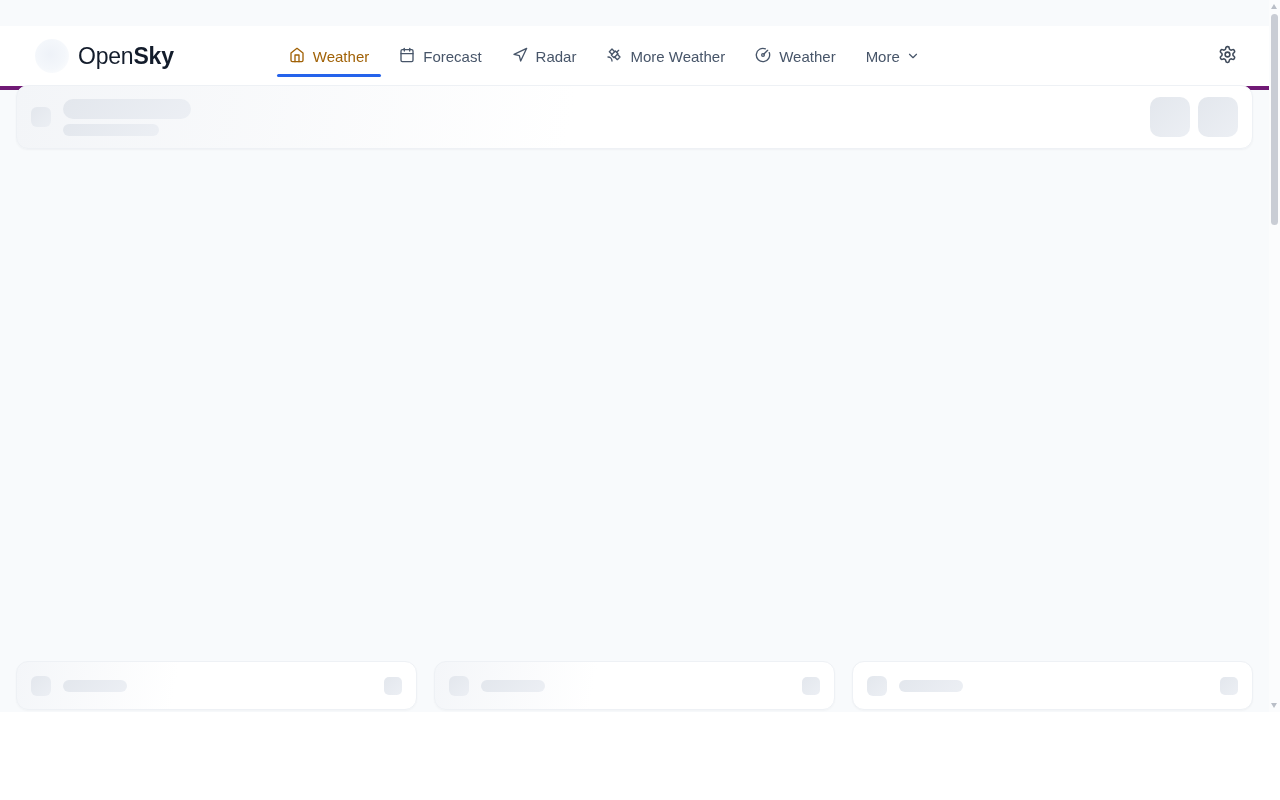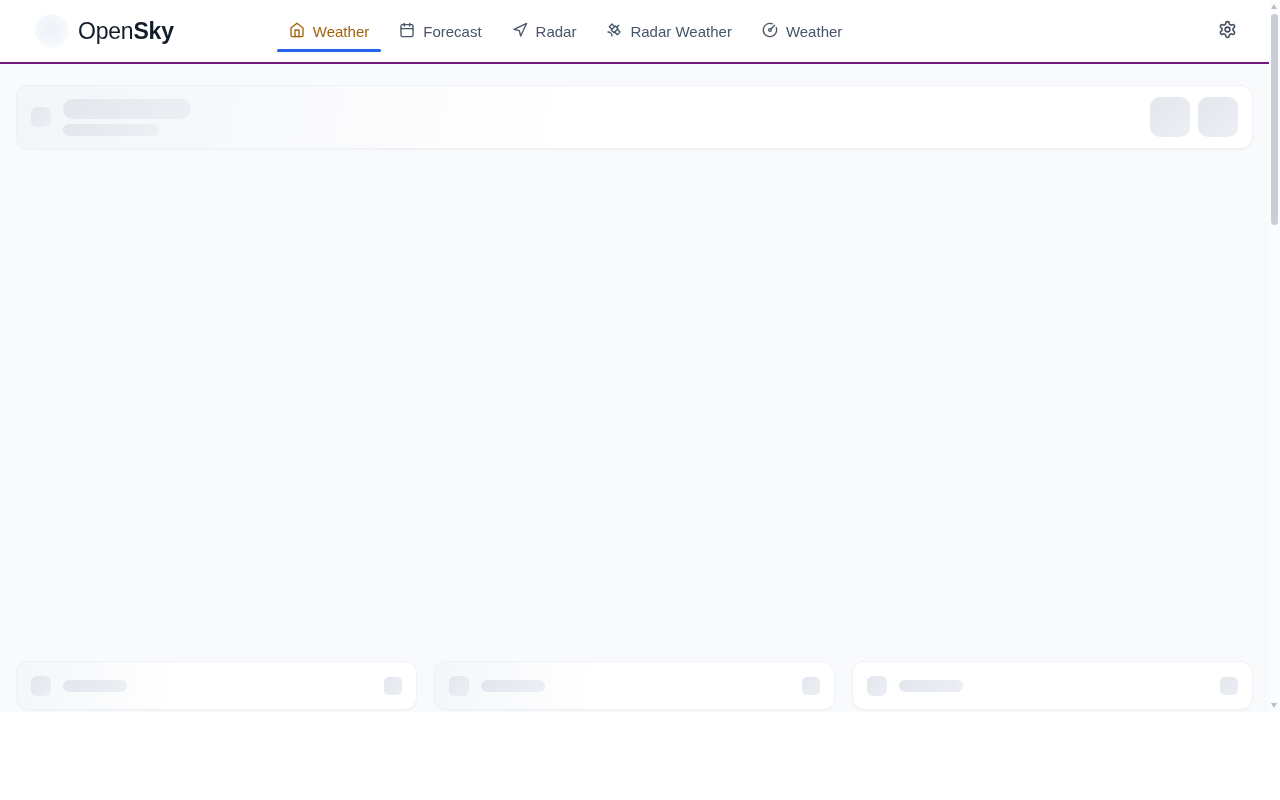--- a/index.html
+++ b/index.html
@@ -3,21 +3,21 @@
 <meta charset="utf-8">
 <style>
   * { margin:0; padding:0; box-sizing:border-box; }
   html,body { width:1280px; height:800px; background:#ffffff;
     font-family:"Liberation Sans","DejaVu Sans",sans-serif; overflow:hidden; }
 
   .app { position:relative; width:1280px; height:712px; background:#f8fafc; overflow:hidden; }
 
   
   .header { position:relative; height:64px; background:#ffffff;
-    border-bottom:2px solid #701a75; display:flex; align-items:center; padding-right:39px; }
+    border-bottom:4px solid #701a75; display:flex; align-items:center; padding-right:39px;margin-top:26px; }
   .brand { display:flex; align-items:center; gap:9px; margin-left:35px; flex:0 0 auto; }
   .brand-circle { width:34px; height:34px; border-radius:50%;
     background:radial-gradient(circle at 45% 45%, #eef2f8 0%, #f4f7fb 55%, #ffffff 100%); }
   .brand-name { font-size:23px; color:#131c2b; letter-spacing:-0.2px; white-space:nowrap; }
   .brand-name .bold { font-weight:700; }
 
   .nav { display:flex; align-items:stretch; gap:6px; margin-left:103px; height:64px; }
   .nav-link { position:relative; display:flex; align-items:center; gap:8px; padding:0 12px;
     font-size:15px; color:#475569; cursor:pointer; white-space:nowrap; }
   .nav-link svg { flex:0 0 auto; }
@@ -105,31 +105,39 @@
       <a class="nav-link">
         <span>
           <svg width="16" height="16" viewBox="0 0 24 24" fill="none" stroke="currentColor" stroke-width="2" stroke-linecap="round" stroke-linejoin="round">
               <path d="M13 7 9 3 5 7l4 4"></path>
               <path d="m17 11 4 4-4 4-4-4"></path>
               <path d="m8 12 4 4 6-6-4-4Z"></path>
               <path d="m16 8 3-3"></path>
               <path d="M9 21a6 6 0 0 0-6-6"></path>
             </svg>
         </span>
-        <span>Radar Weather</span>
+        <span>More Weather</span>
       </a>
       <a class="nav-link">
         <span>
           <svg width="16" height="16" viewBox="0 0 24 24" fill="none" stroke="currentColor" stroke-width="2" stroke-linecap="round" stroke-linejoin="round">
               <path d="M15.6 2.7a10 10 0 1 0 5.7 5.7"></path>
               <circle cx="12" cy="12" r="2"></circle>
               <path d="M13.4 10.6 19 5"></path>
             </svg>
         </span>
         <span>Weather</span>
+      </a>
+      <a class="nav-link">
+        <span>More</span>
+        <span class="chev">
+          <svg width="14" height="14" viewBox="0 0 24 24" fill="none" stroke="currentColor" stroke-width="2" stroke-linecap="round" stroke-linejoin="round">
+              <path d="m6 9 6 6 6-6"></path>
+            </svg>
+        </span>
       </a>
     </nav>
 
     <button class="gear-btn">
       <span>
         <svg width="19" height="19" viewBox="0 0 24 24" fill="none" stroke="currentColor" stroke-width="2" stroke-linecap="round" stroke-linejoin="round">
             <path d="M12.22 2h-.44a2 2 0 0 0-2 2v.18a2 2 0 0 1-1 1.73l-.43.25a2 2 0 0 1-2 0l-.15-.08a2 2 0 0 0-2.73.73l-.22.38a2 2 0 0 0 .73 2.73l.15.1a2 2 0 0 1 1 1.72v.51a2 2 0 0 1-1 1.74l-.15.09a2 2 0 0 0-.73 2.73l.22.38a2 2 0 0 0 2.73.73l.15-.08a2 2 0 0 1 2 0l.43.25a2 2 0 0 1 1 1.73V20a2 2 0 0 0 2 2h.44a2 2 0 0 0 2-2v-.18a2 2 0 0 1 1-1.73l.43-.25a2 2 0 0 1 2 0l.15.08a2 2 0 0 0 2.73-.73l.22-.39a2 2 0 0 0-.73-2.73l-.15-.08a2 2 0 0 1-1-1.74v-.5a2 2 0 0 1 1-1.74l.15-.09a2 2 0 0 0 .73-2.73l-.22-.38a2 2 0 0 0-2.73-.73l-.15.08a2 2 0 0 1-2 0l-.43-.25a2 2 0 0 1-1-1.73V4a2 2 0 0 0-2-2z"></path>
             <circle cx="12" cy="12" r="3"></circle>
           </svg>
       </span>

